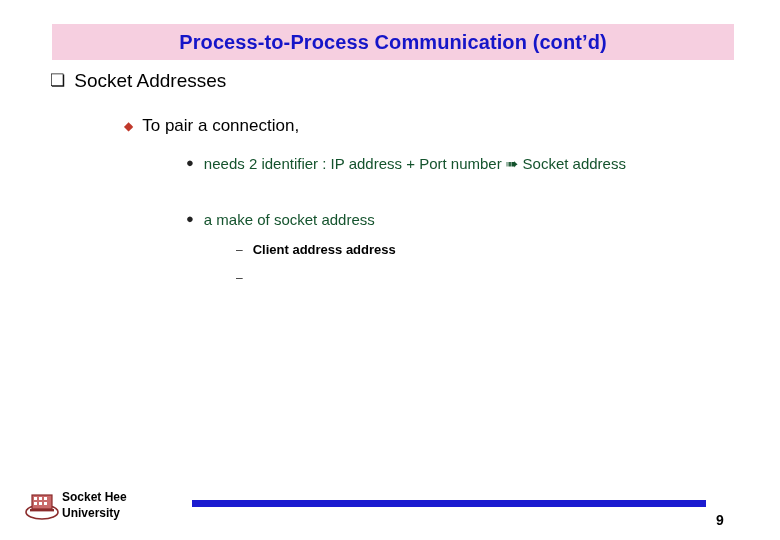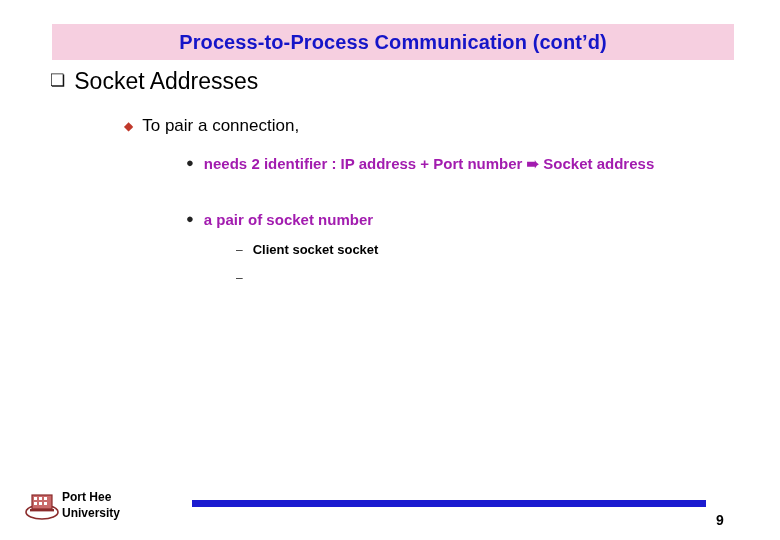--- a/index.html
+++ b/index.html
@@ -47,21 +47,21 @@
     display: flex;
     align-items: flex-start;
   }
   .lvl1 .marker {
     font-size: 17px;
     color: #111111;
     margin-right: 9px;
     line-height: 26px;
   }
   .lvl1 .text {
-    font-size: 23px;
+    font-size: 19px;
     color: #000000;
     line-height: 26px;
   }
 
   .lvl2 {
     position: absolute;
     left: 124px;
     top: 114px;
     display: flex;
     align-items: flex-start;
@@ -87,22 +87,22 @@
   }
   .lvl3 .marker {
     color: #222222;
     font-size: 13px;
     margin-right: 10px;
     line-height: 22px;
     flex: 0 0 auto;
   }
   .lvl3 .text {
     font-size: 15px;
-    font-weight: bold;
-    color: #a21caf;
+    font-weight: normal;
+    color: #14532d;
     line-height: 23px;
   }
   #b3a { top: 152px; }
   #b3b { top: 208px; }
 
   .lvl4 {
     position: absolute;
     left: 236px;
     display: flex;
     align-items: flex-start;
@@ -177,26 +177,26 @@
     <span class="text">To pair a connection,</span>
   </div>
 
   <div class="lvl3" id="b3a">
     <span class="marker">●</span>
     <span class="text">needs 2 identifier : IP address + Port number ➠ Socket address</span>
   </div>
 
   <div class="lvl3" id="b3b">
     <span class="marker">●</span>
-    <span class="text">a pair of socket number</span>
+    <span class="text">a make of socket address</span>
   </div>
 
   <div class="lvl4" id="b4a">
     <span class="marker">–</span>
-    <span class="text">Client socket socket</span>
+    <span class="text">Client address address</span>
   </div>
 
   <div class="lvl4" id="b4b">
     <span class="marker">–</span>
   </div>
 
   <div class="footer-logo">
     <svg width="36" height="36" viewBox="0 0 36 36">
       <ellipse cx="18" cy="26" rx="16" ry="7" fill="none" stroke="#8a2b2b" stroke-width="1.6"></ellipse>
       <rect x="8" y="9" width="20" height="14" fill="#c96a6a" stroke="#8a2b2b" stroke-width="1.2"></rect>
@@ -204,21 +204,21 @@
       <rect x="15" y="11" width="3" height="3" fill="#ffffff"></rect>
       <rect x="20" y="11" width="3" height="3" fill="#ffffff"></rect>
       <rect x="10" y="16" width="3" height="3" fill="#ffffff"></rect>
       <rect x="15" y="16" width="3" height="3" fill="#ffffff"></rect>
       <rect x="20" y="16" width="3" height="3" fill="#ffffff"></rect>
       <rect x="6" y="23" width="24" height="2.4" fill="#8a2b2b"></rect>
     </svg>
   </div>
 
   <div class="footer-inst">
-    <div>Port Hee</div>
+    <div>Socket Hee</div>
     <div>University</div>
   </div>
 
   <div class="footer-rule"></div>
 
   <div class="page-num">9</div>
 
 </div>
 
 </body></html>

